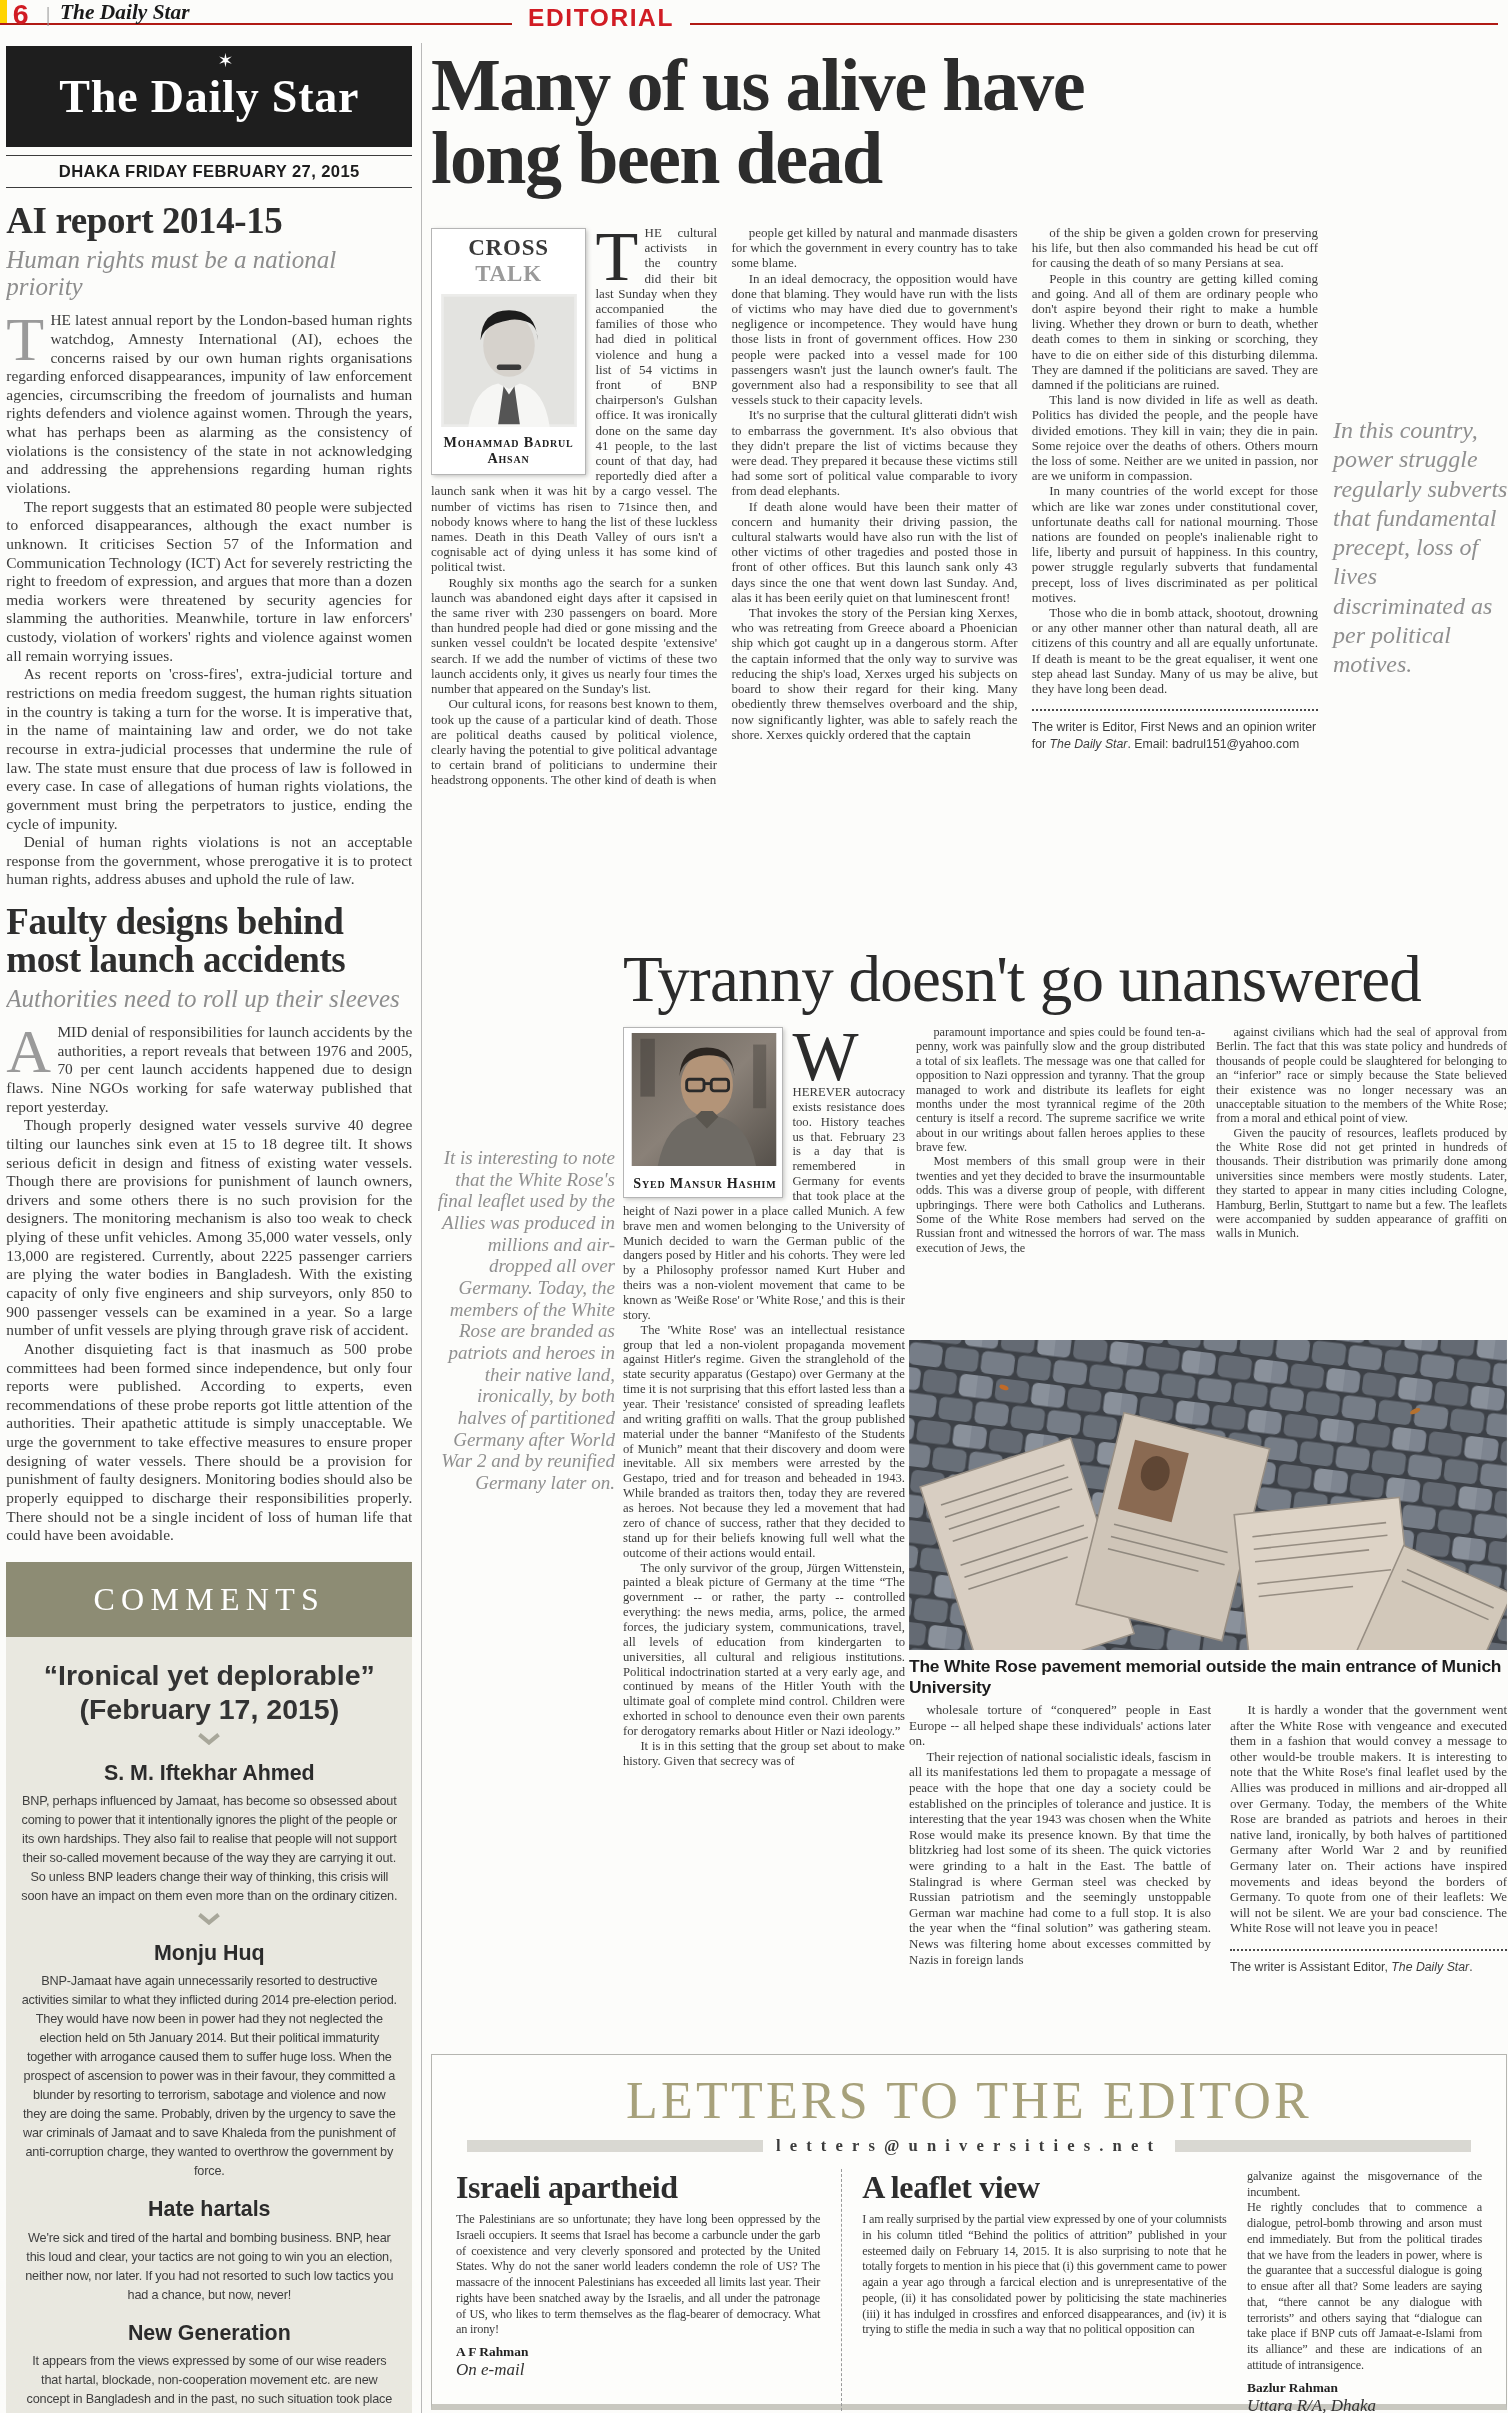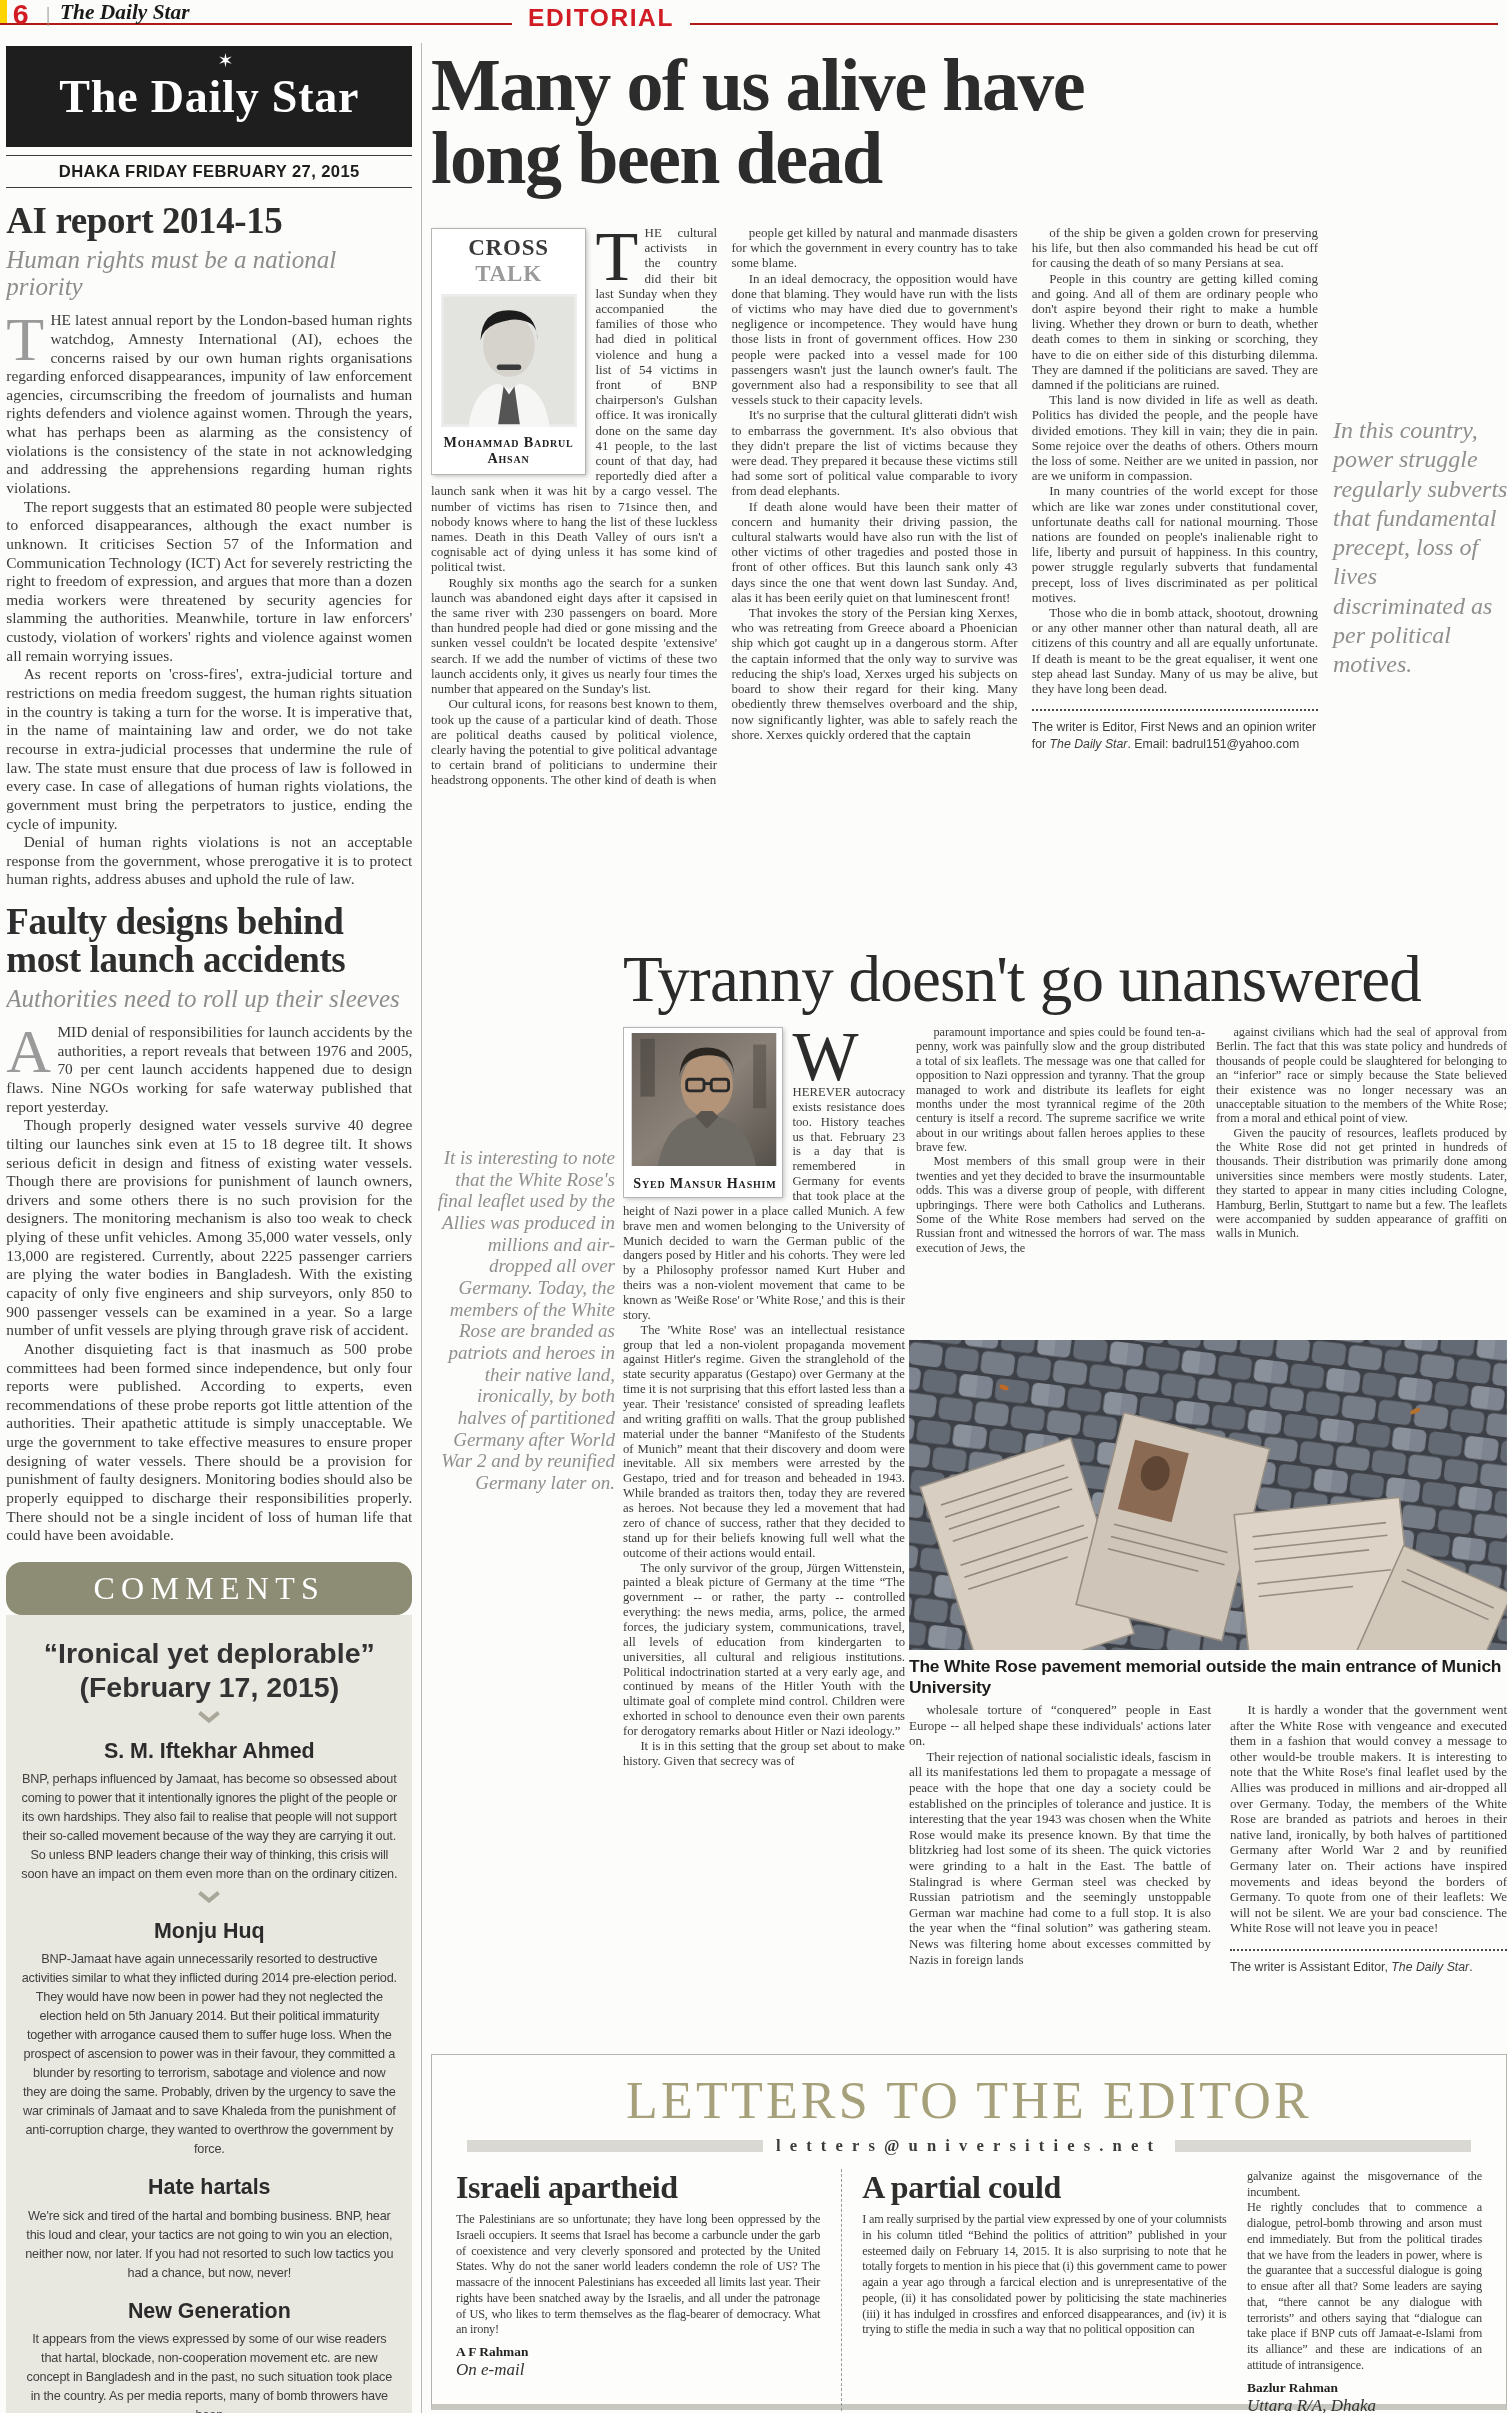--- a/index.html
+++ b/index.html
@@ -27,21 +27,21 @@
   .rule{border-top:1.6px solid #3c3c3c;}
   .dateline{font-family:"Liberation Sans",sans-serif;font-weight:bold;font-size:16.6px;text-align:center;color:#1d1d1d;letter-spacing:0.4px;padding:5.5px 0;}
   .ed-title{font-size:37px;font-weight:bold;color:#2e2e2e;line-height:1.02;letter-spacing:-0.4px;margin:14.2px 0 6.3px;}
   .ed-sub{font-size:25px;font-style:italic;color:#8d8d8d;line-height:1.08;margin:0 0 11px;font-weight:normal;}
   .ed-body p, .bp{font-size:15.4px;line-height:1.21;text-align:justify;color:#3b3b3b;}
   .ind{text-indent:17.4px;}
   .dropcap{float:left;font-size:62px;line-height:0.78;padding:4px 6.3px 0 0;color:#2c2c2c;}
   .dropcap.gray{color:#9a9a9a;}
   
   .comments{margin-top:17.4px;border-bottom:6.3px solid #8d8c74;}
-  .comments-bar{background:#8d8c74;color:#fff;text-align:center;font-family:"Liberation Serif",serif;font-size:32px;letter-spacing:6.3px;padding:8px 0;border-radius:16px;}
+  .comments-bar{background:#8d8c74;color:#fff;text-align:center;font-family:"Liberation Serif",serif;font-size:32px;letter-spacing:6.3px;padding:19px 0;}
   .comments-body{background:#e9e8e0;text-align:center;font-family:"Liberation Sans",sans-serif;padding:20.6px 14.2px 16px;min-height:753px;}
   .c-title{font-size:28.5px;font-weight:bold;color:#333;line-height:1.2;}
   .chev{margin:6.3px auto 0;display:block;}
   .c-author{font-size:21.4px;font-weight:bold;color:#2b2b2b;margin-top:16px;}
   .c-text{font-size:12.7px;line-height:1.5;color:#3f3f3f;margin-top:6.3px;letter-spacing:-0.2px;}
   
   .vdiv{position:absolute;left:421px;top:43px;width:0.8px;height:2371px;background:#b9b9b9;}
   
   #xt-headline{position:absolute;left:431px;top:49px;width:822px;font-size:74px;font-weight:bold;color:#2c2c2c;line-height:0.99;letter-spacing:-1.6px;font-family:Liberation Serif, serif;}
   #xt-article{position:absolute;left:431px;top:225px;width:887px;height:702px;display:flex;gap:14.2px;overflow:hidden;}
@@ -344,21 +344,21 @@
     <div class="lt-cols">
       <div class="lt-c1">
         <h2 class="lt-title">Israeli apartheid</h2>
         <div class="lt-body">
             <p class="bp">The Palestinians are so unfortunate; they have long been oppressed by the Israeli occupiers. It seems that Israel has become a carbuncle under the garb of coexistence and very cleverly sponsored and protected by the United States. Why do not the saner world leaders condemn the role of US? The massacre of the innocent Palestinians has exceeded all limits last year. Their rights have been snatched away by the Israelis, and all under the patronage of US, who likes to term themselves as the flag-bearer of democracy. What an irony!</p>
           </div>
         <div class="lt-sig">A F Rahman</div>
         <div class="lt-loc">On e-mail</div>
       </div>
       <div class="lt-c2">
-        <h2 class="lt-title">A partial could</h2>
+        <h2 class="lt-title">A leaflet view</h2>
         <div class="lt-body">
             <p class="bp">I am really surprised by the partial view expressed by one of your columnists in his column titled “Behind the politics of attrition” published in your esteemed daily on February 14, 2015. It is also surprising to note that he totally forgets to mention in his piece that (i) this government came to power again a year ago through a farcical election and is unrepresentative of the people, (ii) it has consolidated power by politicising the state machineries (iii) it has indulged in crossfires and enforced disappearances, and (iv) it is trying to stifle the media in such a way that no political opposition can</p>
           </div>
       </div>
       <div class="lt-c3">
         <div class="lt-body">
             <p class="bp">galvanize against the misgovernance of the incumbent.</p>
             <p class="bp">He rightly concludes that to commence a dialogue, petrol-bomb throwing and arson must end immediately. But from the political tirades that we have from the leaders in power, where is the guarantee that a successful dialogue is going to ensue after all that? Some leaders are saying that, “there cannot be any dialogue with terrorists” and others saying that “dialogue can take place if BNP cuts off Jamaat-e-Islami from its alliance” and these are indications of an attitude of intransigence.</p>
           </div>
         <div class="lt-sig">Bazlur Rahman</div>

